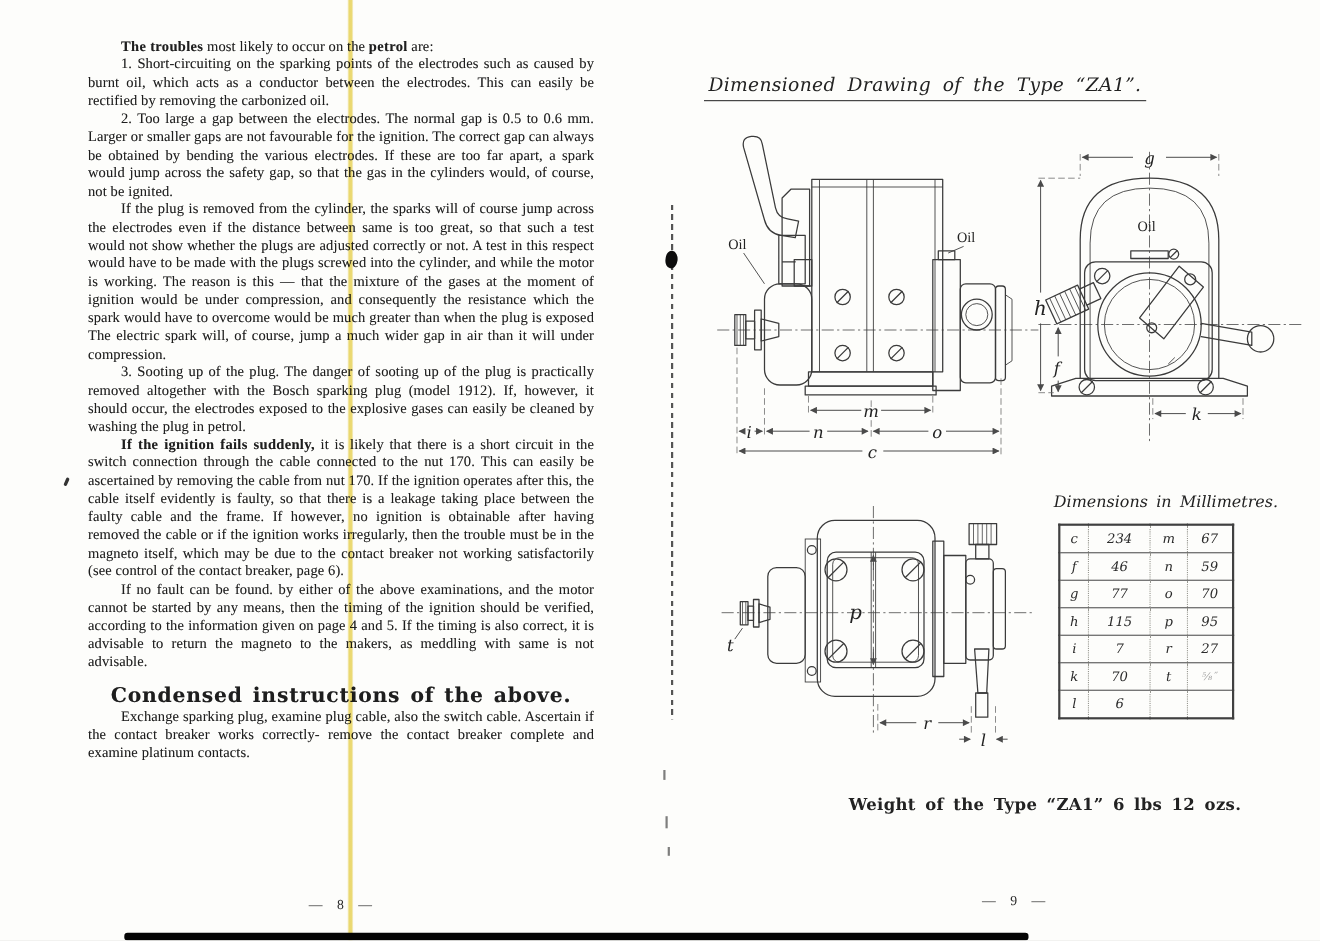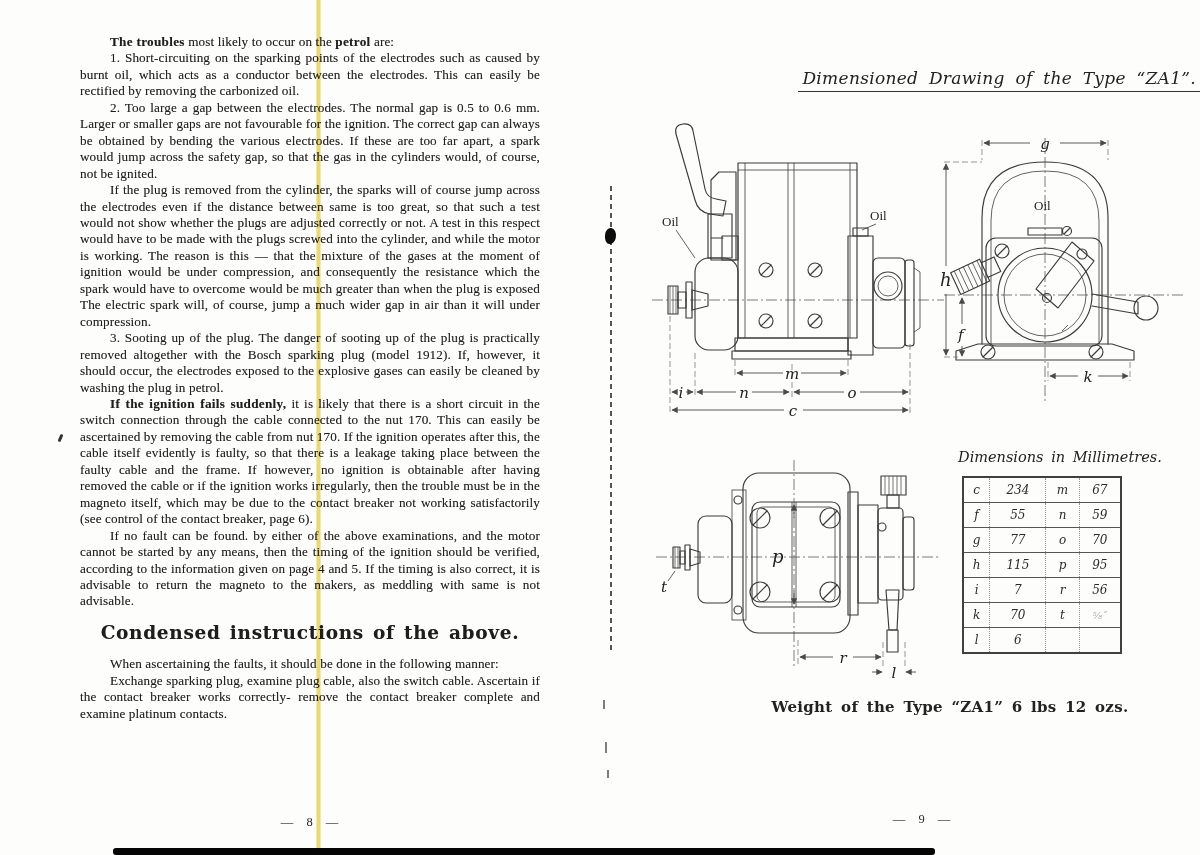--- a/index.html
+++ b/index.html
@@ -4,34 +4,34 @@
 <style>
   html,body{margin:0;padding:0;background:#e9e9e7;}
   #scan{position:relative;width:1200px;height:855px;background:#fdfdfb;overflow:hidden;
         font-family:"Liberation Serif",serif;color:#1e1e1e;}
   
   .textcol{position:absolute;left:80px;top:34px;width:460px;text-align:justify;
            font-size:13.2px;line-height:16.45px;letter-spacing:.1px;
            text-shadow:0 0 .4px rgba(0,0,0,.32);}
   .para{margin:0;text-indent:30px;}
   .para b{letter-spacing:.3px;}
-  .heading{margin:15px 0 15px;text-indent:0;text-align:center;font-weight:bold;
+  .heading{margin:15px 0 2px;text-indent:0;text-align:center;font-weight:bold;
            font-family:"DejaVu Serif",serif;font-size:18.5px;letter-spacing:.7px;word-spacing:2px;}
   .pagenum{position:absolute;width:200px;text-align:center;font-size:12.5px;
            word-spacing:8px;letter-spacing:1px;color:#2a2a2a;}
   #pn8{left:210px;top:815px;}
   #pn9{left:822px;top:812px;}
   
-  .rtitle-wrap{position:absolute;left:640px;top:68px;width:560px;text-align:right;}
+  .rtitle-wrap{position:absolute;left:640px;top:68px;width:560px;text-align:left;}
   .rtitle{display:inline-block;font-family:"DejaVu Serif",serif;font-style:italic;
           font-size:17px;word-spacing:5px;letter-spacing:.3px;color:#222;
           border-bottom:1.4px solid #333;padding:0 4px 3px;}
   .dimscap{position:absolute;left:958px;top:449px;font-family:"DejaVu Serif",serif;
            font-style:italic;font-size:14.5px;word-spacing:3px;color:#222;text-align:right;}
-  .weight{position:absolute;left:700px;top:698px;width:500px;text-align:center;
+  .weight{position:absolute;left:700px;top:722px;width:500px;text-align:center;
           font-family:"DejaVu Serif",serif;font-weight:bold;font-size:15px;
           word-spacing:3px;letter-spacing:.3px;color:#222;}
   
   table.dims{position:absolute;left:962px;top:476px;border-collapse:collapse;
              width:160px;font-family:"DejaVu Serif",serif;font-style:italic;
              font-size:12px;color:#2b2b2b;border:2px solid #404040;}
   table.dims td{border-top:1.5px solid #555;height:24px;text-align:center;padding:0 2px;}
   table.dims tr:first-child td{border-top:none;}
   table.dims td.v1,table.dims td.l2{border-left:1px dotted #979790;}
   table.dims td.v2{border-left:1px dotted #979790;}
@@ -67,21 +67,20 @@
 
   <div class="textcol">
     <p class="para"><b>The troubles</b><span> most likely to occur on the </span><b>petrol</b><span> are:</span></p>
     <p class="para">1.  Short-circuiting on the sparking points of the electrodes such as caused by burnt oil, which acts as a conductor between the electrodes. This can easily be rectified by removing the carbonized oil.</p>
     <p class="para">2.  Too large a gap between the electrodes.  The normal gap is 0.5 to 0.6 mm.  Larger or smaller gaps are not favourable for the ignition. The correct gap can always be obtained by bending the various electrodes. If these are too far apart, a spark would jump across the safety gap, so that the gas in the cylinders would, of course, not be ignited.</p>
     <p class="para">If the plug is removed from the cylinder, the sparks will of course jump across the electrodes even if the distance between same is too great, so that such a test would not show whether the plugs are adjusted correctly or not.  A test in this respect would have to be made with the plugs screwed into the cylinder, and while the motor is working.  The reason is this — that the mixture of the gases at the moment of ignition would be under compression, and consequently the resistance which the spark would have to overcome would be much greater than when the plug is exposed   The electric spark will, of course, jump a much wider gap in air than it will under compression.</p>
     <p class="para">3.  Sooting up of the plug.  The danger of sooting up of the plug is practically removed altogether with the Bosch sparking plug (model 1912). If, however, it should occur, the electrodes exposed to the explosive gases can easily be cleaned by washing the plug in petrol.</p>
     <p class="para"><b>If the ignition fails suddenly,</b><span> it is likely that there is a short circuit in the switch connection through the cable connected to the nut 170.  This can easily be ascertained by removing the cable from nut 170.  If the ignition operates after this, the cable itself evidently is faulty, so that there is a leakage taking place between the faulty cable and the frame. If however, no ignition is obtainable after having removed the cable or if the ignition works irregularly, then the trouble must be in the magneto itself, which may be due to the contact breaker not working satisfactorily (see control of the contact breaker, page 6).</span></p>
     <p class="para">If no fault can be found. by either of the above examinations, and the motor cannot be started by any means, then the timing of the ignition should be verified, according to the information given on page 4 and 5. If the timing is also correct, it is advisable to return the magneto to the makers, as meddling with same is not advisable.</p>
     <p class="heading">Condensed instructions of the above.</p>
-    <p class="para">When ascertaining the faults, it should be done in the following manner:</p>
     <p class="para">Exchange sparking plug, examine plug cable, also the switch cable.  Ascertain if the contact breaker works correctly- remove the contact breaker complete and examine platinum contacts.</p>
   </div>
   <div class="pagenum" id="pn8">— 8 —</div>
 
   <div class="rtitle-wrap">
     <span class="rtitle">Dimensioned Drawing of the Type “ZA1”.</span>
   </div>
 
   <svg style="position:absolute;left:648px;top:118px;" width="300" height="312" viewBox="0 0 300 312">
     <defs>
@@ -300,41 +299,41 @@
   <table class="dims">
     <tbody>
         <tr>
       <td class="l1">c</td>
       <td class="v1">234</td>
       <td class="l2">m</td>
       <td class="v2">67</td>
     </tr>
     <tr>
       <td class="l1">f</td>
-      <td class="v1">55</td>
+      <td class="v1">46</td>
       <td class="l2">n</td>
       <td class="v2">59</td>
     </tr>
     <tr>
       <td class="l1">g</td>
       <td class="v1">77</td>
       <td class="l2">o</td>
       <td class="v2">70</td>
     </tr>
     <tr>
       <td class="l1">h</td>
       <td class="v1">115</td>
       <td class="l2">p</td>
       <td class="v2">95</td>
     </tr>
     <tr>
       <td class="l1">i</td>
       <td class="v1">7</td>
       <td class="l2">r</td>
-      <td class="v2">56</td>
+      <td class="v2">27</td>
     </tr>
     <tr>
       <td class="l1">k</td>
       <td class="v1">70</td>
       <td class="l2">t</td>
       <td class="v2 faint">⁵⁄₈˝</td>
     </tr>
     <tr>
       <td class="l1">l</td>
       <td class="v1">6</td>

